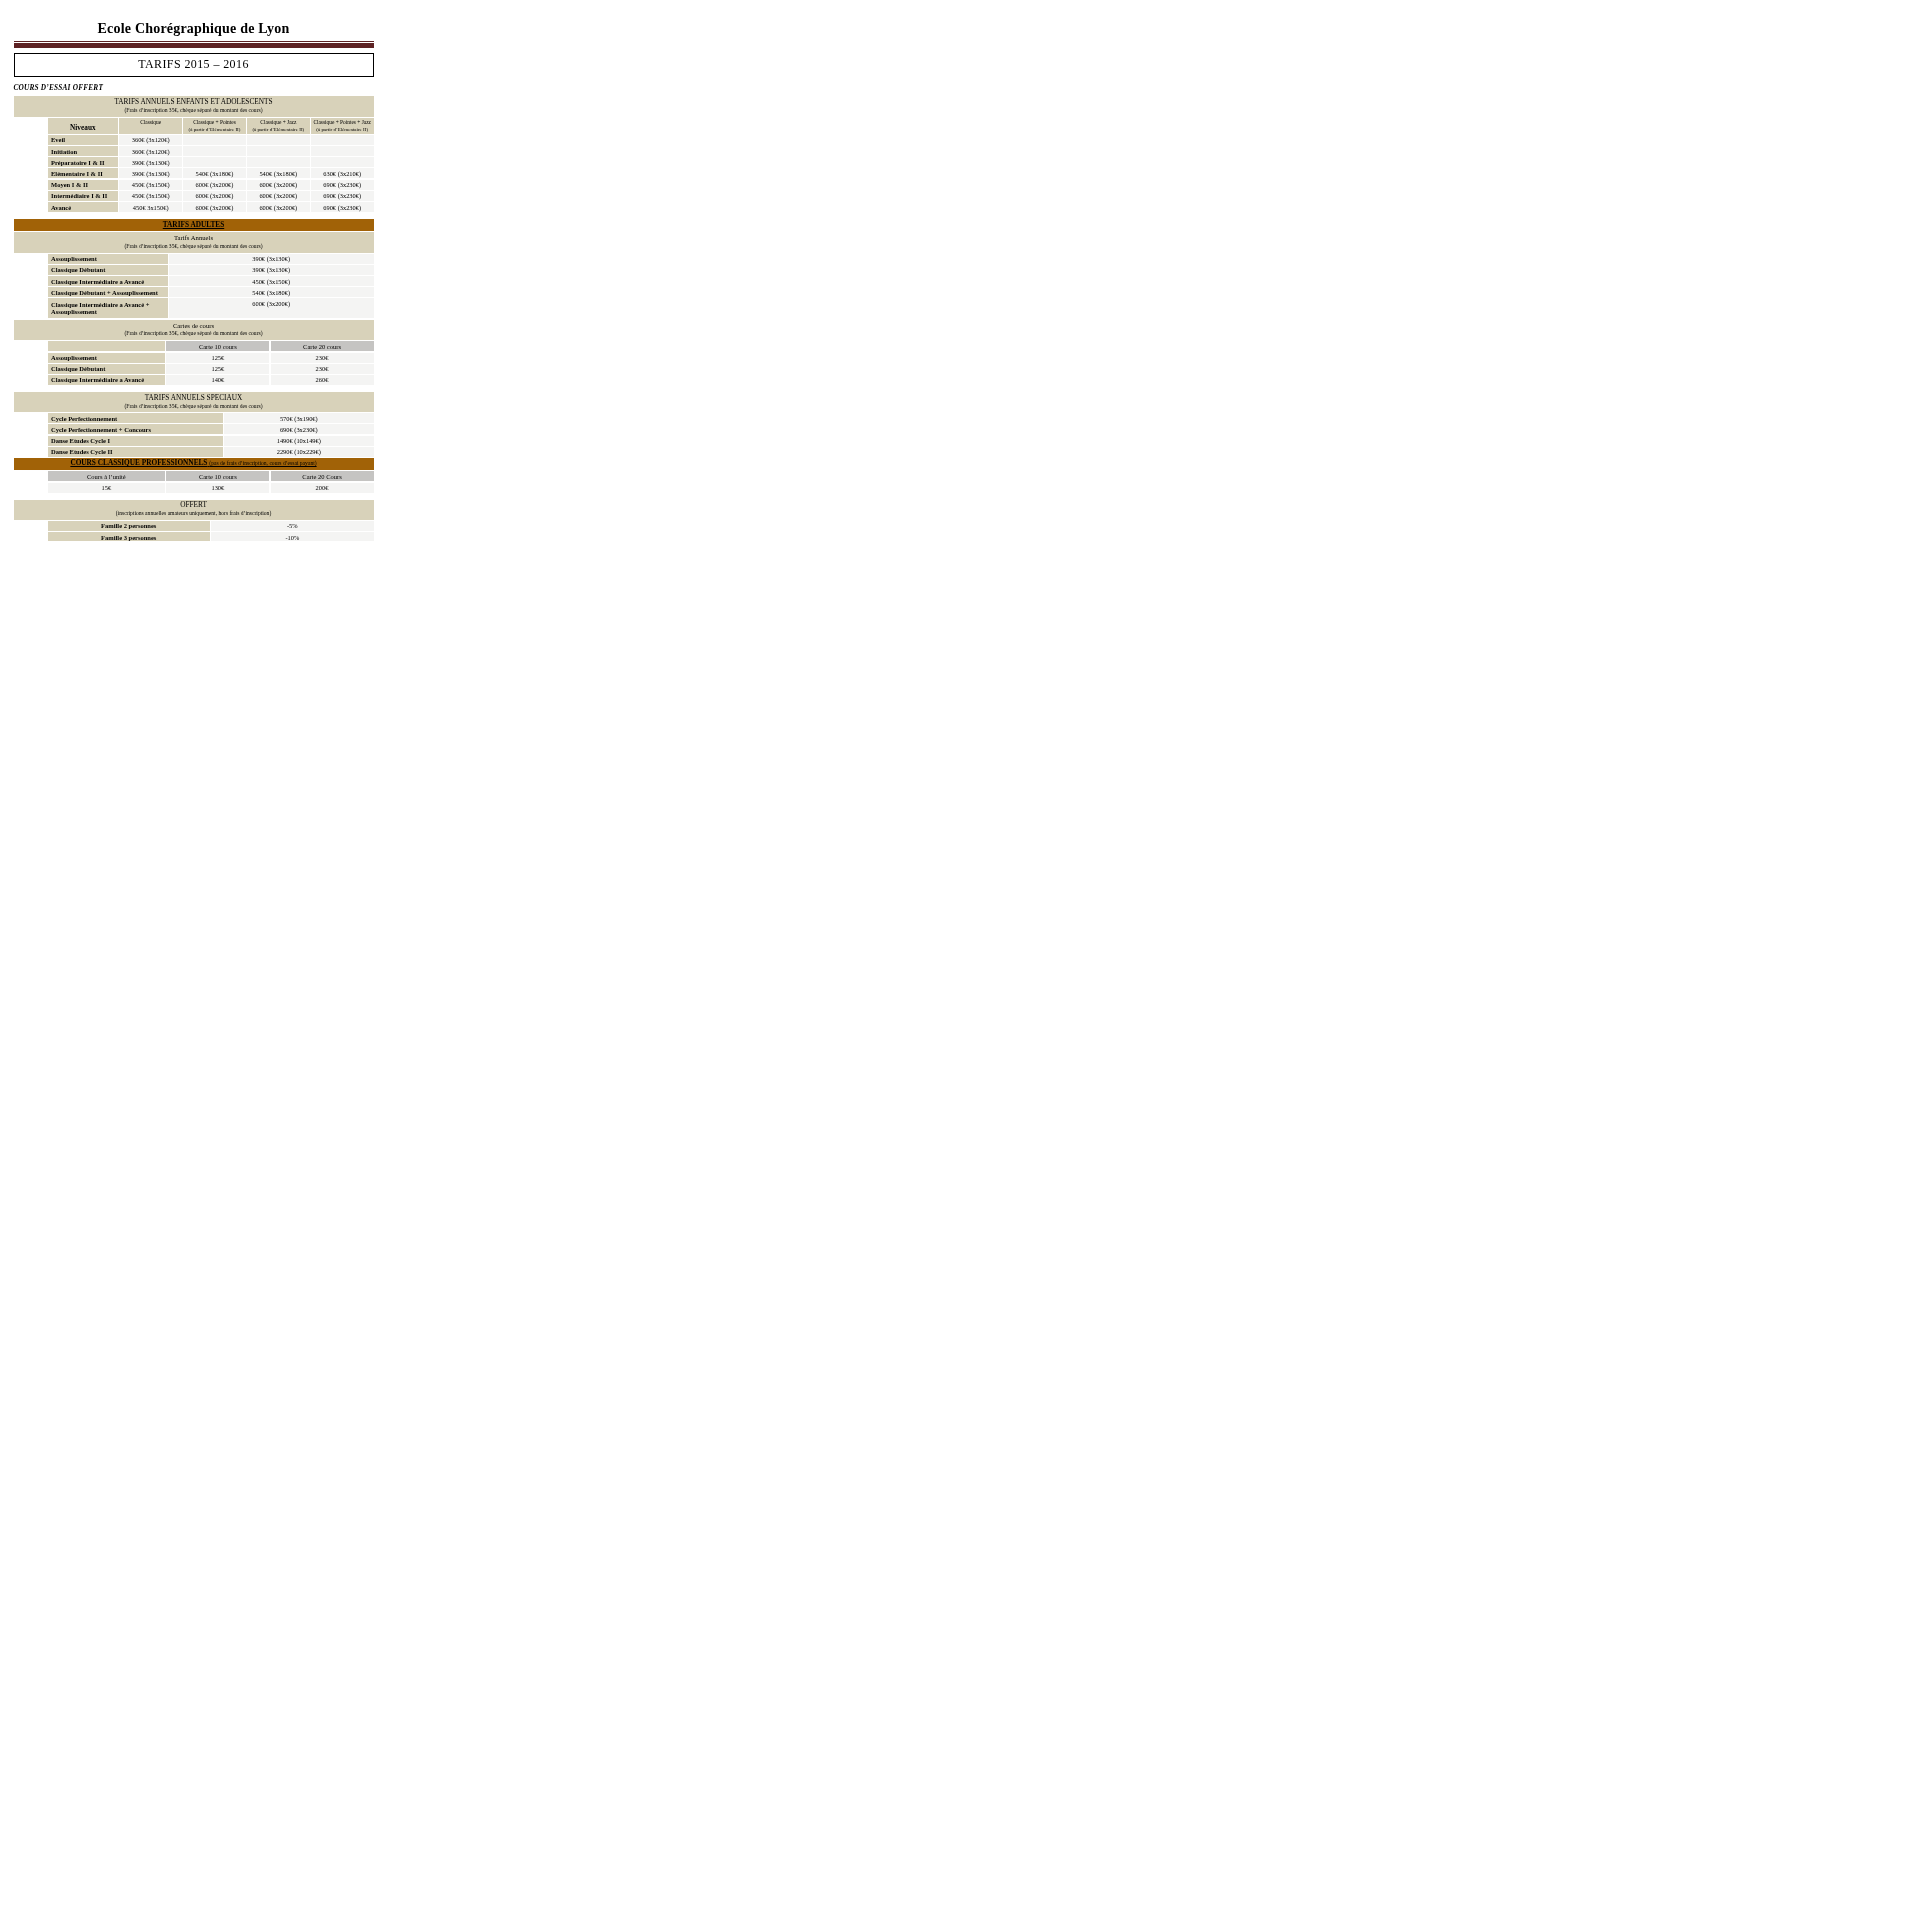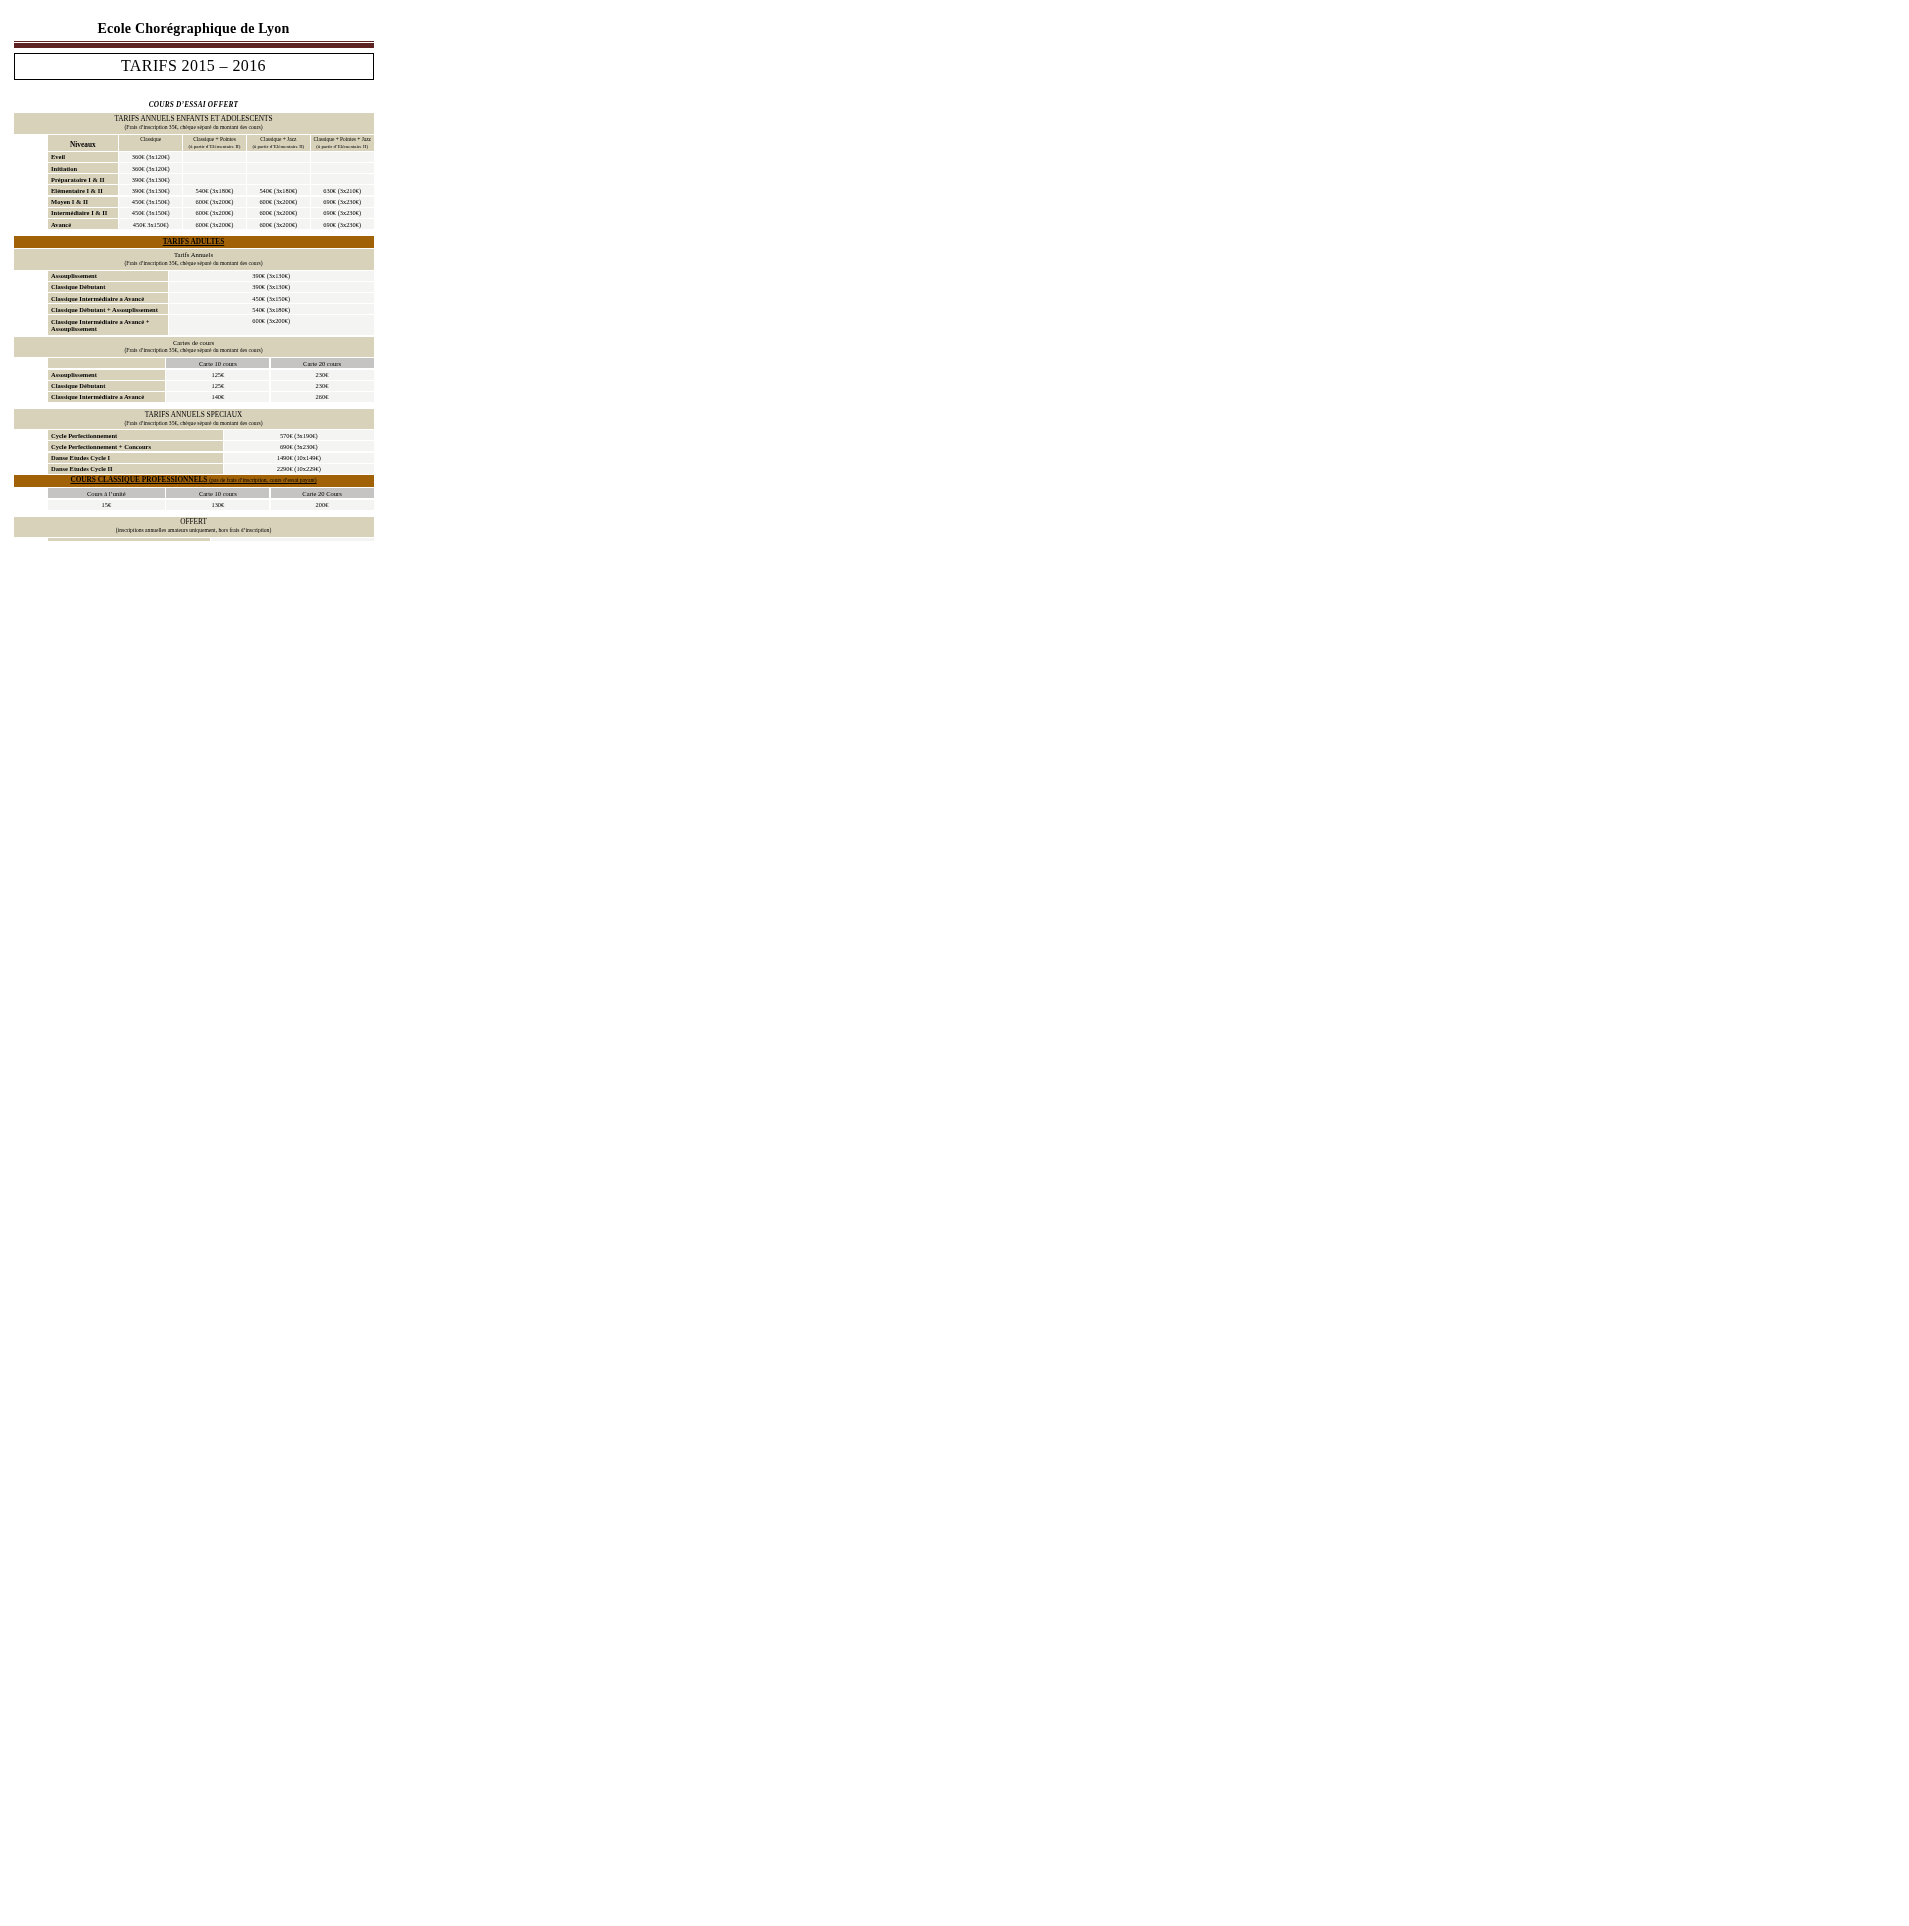--- a/index.html
+++ b/index.html
@@ -25,25 +25,25 @@
   }
   .rule-thin  { height: 1.2px;  background: #5e2223; margin-top: 3.5px; }
   .rule-thick { height: 5px; background: #5e2223; margin-top: 1.2px; }
 
   .title-box {
     margin-top: 5.4px;
     border: 0.8px solid #000000;
     text-align: center;
     padding: 3.1px 0 3.9px 0;
   }
-  .title-box .big { font-size: 16px; letter-spacing: 0.4px; }
+  .title-box .big { font-size: 12px; letter-spacing: 0.4px; }
 
   .subtitle {
-    margin-top: 20px;
-    text-align: center;
+    margin-top: 6px;
+    text-align: left;
     font-size: 7.3px;
     font-weight: bold;
     font-style: italic;
     letter-spacing: 0.2px;
   }
 
   .band {
     background: #d8d2ba;
     text-align: center;
     padding: 1.9px 0 2.3px 0;

